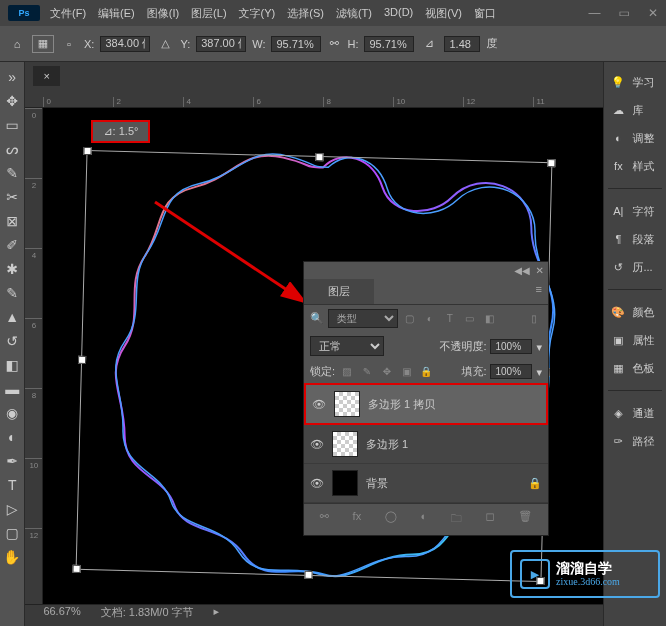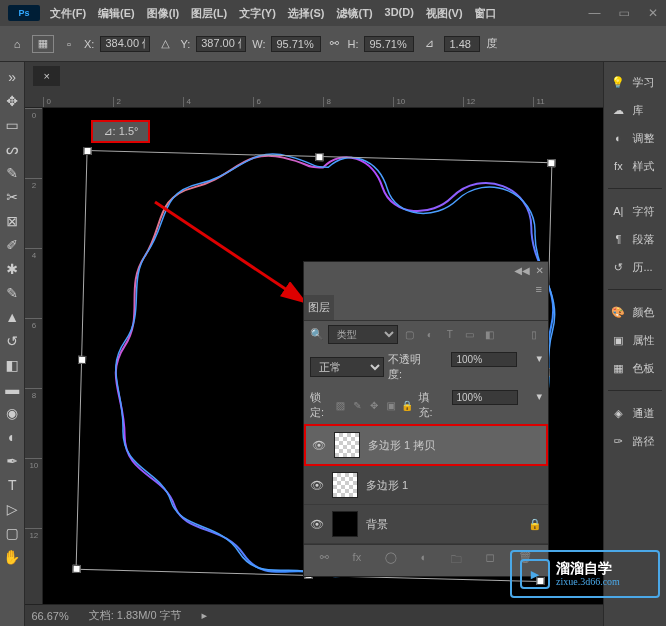--- a/index.html
+++ b/index.html
@@ -1,21 +1,21 @@
 <!DOCTYPE html>
 <html><head>
 <meta charset="utf-8">
 <style>
 * { margin: 0; padding: 0; box-sizing: border-box; font-family: "Microsoft YaHei", sans-serif; }
 body { background: #323232; color: #ccc; font-size: 11px; width: 666px; height: 626px; overflow: hidden; position: relative; }
 
 
 .titlebar { height: 26px; background: #444; display: flex; align-items: center; padding: 0 8px; }
 .ps-logo { width: 32px; height: 16px; background: #001e36; color: #31a8ff; font-size: 9px; font-weight: bold; display: flex; align-items: center; justify-content: center; border-radius: 2px; margin-right: 10px; }
-.menu { display: flex; gap: 12px; font-weight: bold; }
+.menu { display: flex; gap: 12px; }
 .menu span { cursor: pointer; }
 .win-controls { margin-left: auto; display: flex; gap: 18px; color: #999; font-size: 12px; }
 
 
 .optionsbar { height: 36px; background: #535353; border-bottom: 1px solid #2a2a2a; display: flex; align-items: center; padding: 0 8px; gap: 6px; font-size: 11px; }
 .opt-ico { width: 18px; height: 18px; display: flex; align-items: center; justify-content: center; color: #ccc; }
 .opt-input { background: #3a3a3a; border: 1px solid #222; color: #ccc; padding: 1px 4px; width: 50px; font-size: 11px; }
 .opt-link { width: 14px; height: 14px; display: flex; align-items: center; justify-content: center; }
 
 
@@ -40,36 +40,36 @@
 
 .right-panels { width: 86px; background: #434343; border-left: 1px solid #2a2a2a; display: flex; flex-direction: column; padding: 10px 4px; gap: 8px; }
 .rp-item { display: flex; align-items: center; gap: 6px; font-size: 11px; color: #ccc; cursor: pointer; padding: 2px; }
 .rp-ico { width: 16px; height: 16px; display: flex; align-items: center; justify-content: center; }
 .rp-sep { height: 1px; background: #2a2a2a; margin: 4px 0; }
 
 
 .layers-panel { position: absolute; left: 303px; top: 261px; width: 246px; background: #535353; border: 1px solid #222; z-index: 50; font-size: 11px; }
 .lp-top { display: flex; justify-content: flex-end; padding: 3px 4px; gap: 6px; color: #aaa; font-size: 10px; }
 .lp-tabs { display: flex; border-bottom: 1px solid #333; }
-.lp-tab { padding: 5px 4px; background: #454545; margin-top: 16px; }
+.lp-tab { padding: 5px 24px; background: #454545; }
 .lp-row { display: flex; align-items: center; padding: 4px 6px; gap: 4px; }
 .lp-search { background: #3a3a3a; border: 1px solid #222; color: #aaa; padding: 2px 4px; flex: 0 0 70px; font-size: 10px; }
 .lp-ico { width: 16px; height: 14px; display: flex; align-items: center; justify-content: center; color: #888; font-size: 10px; }
 .lp-select { background: #3a3a3a; border: 1px solid #222; color: #ccc; padding: 2px 4px; flex: 0 0 74px; font-size: 11px; }
-.lp-right { margin-left: auto; display: flex; align-items: flex-start; gap: 19px; }
-.lp-pct { background: #3a3a3a; border: 1px solid #222; color: #ccc; padding: 1px 4px; width: 66px; font-size: 10px; }
+.lp-right { margin-left: auto; display: flex; align-items: flex-end; gap: 4px; }
+.lp-pct { background: #3a3a3a; border: 1px solid #222; color: #ccc; padding: 1px 4px; width: 42px; font-size: 10px; }
 .lp-layers { background: #454545; }
 .lp-layer { display: flex; align-items: center; padding: 6px; gap: 8px; border-bottom: 1px solid #3a3a3a; }
 .lp-layer.sel { background: #636363; border: 2px solid #d00; }
 .lp-eye { width: 14px; text-align: center; }
 .lp-thumb { width: 26px; height: 26px; border: 1px solid #222; background: repeating-conic-gradient(#ccc 0% 25%, #fff 0% 50%) 0 0/8px 8px; position: relative; }
 .lp-thumb.bg { background: #fff; }
 .lp-bottom { display: flex; justify-content: space-around; padding: 6px 4px; border-top: 1px solid #333; color: #888; font-size: 11px; }
 
-.statusbar { height: 22px; background: #3a3a3a; border-top: 1px solid #222; display: flex; align-items: center; padding: 0 6px; gap: 20px; font-size: 11px; color: #aaa; }
+.statusbar { height: 22px; background: #3a3a3a; border-top: 1px solid #222; display: flex; align-items: flex-start; padding: 0 18px; gap: 20px; font-size: 11px; color: #aaa; }
 
 
 .arrow-svg { position: absolute; pointer-events: none; z-index: 40; }
 
 
 .watermark { position: absolute; right: 6px; bottom: 28px; width: 150px; height: 48px; border: 2px solid #4aa8e8; border-radius: 4px; display: flex; align-items: center; padding: 4px 8px; gap: 6px; z-index: 200; }
 .watermark .play { width: 30px; height: 30px; border: 2px solid #4aa8e8; border-radius: 4px; display: flex; align-items: center; justify-content: center; color: #4aa8e8; }
 .watermark .wt { display: flex; flex-direction: column; line-height: 1.1; }
 .watermark .wt .t1 { color: #fff; font-size: 14px; font-weight: bold; }
 .watermark .wt .t2 { color: #4aa8e8; font-size: 10px; font-family: Liberation Serif, serif; }

